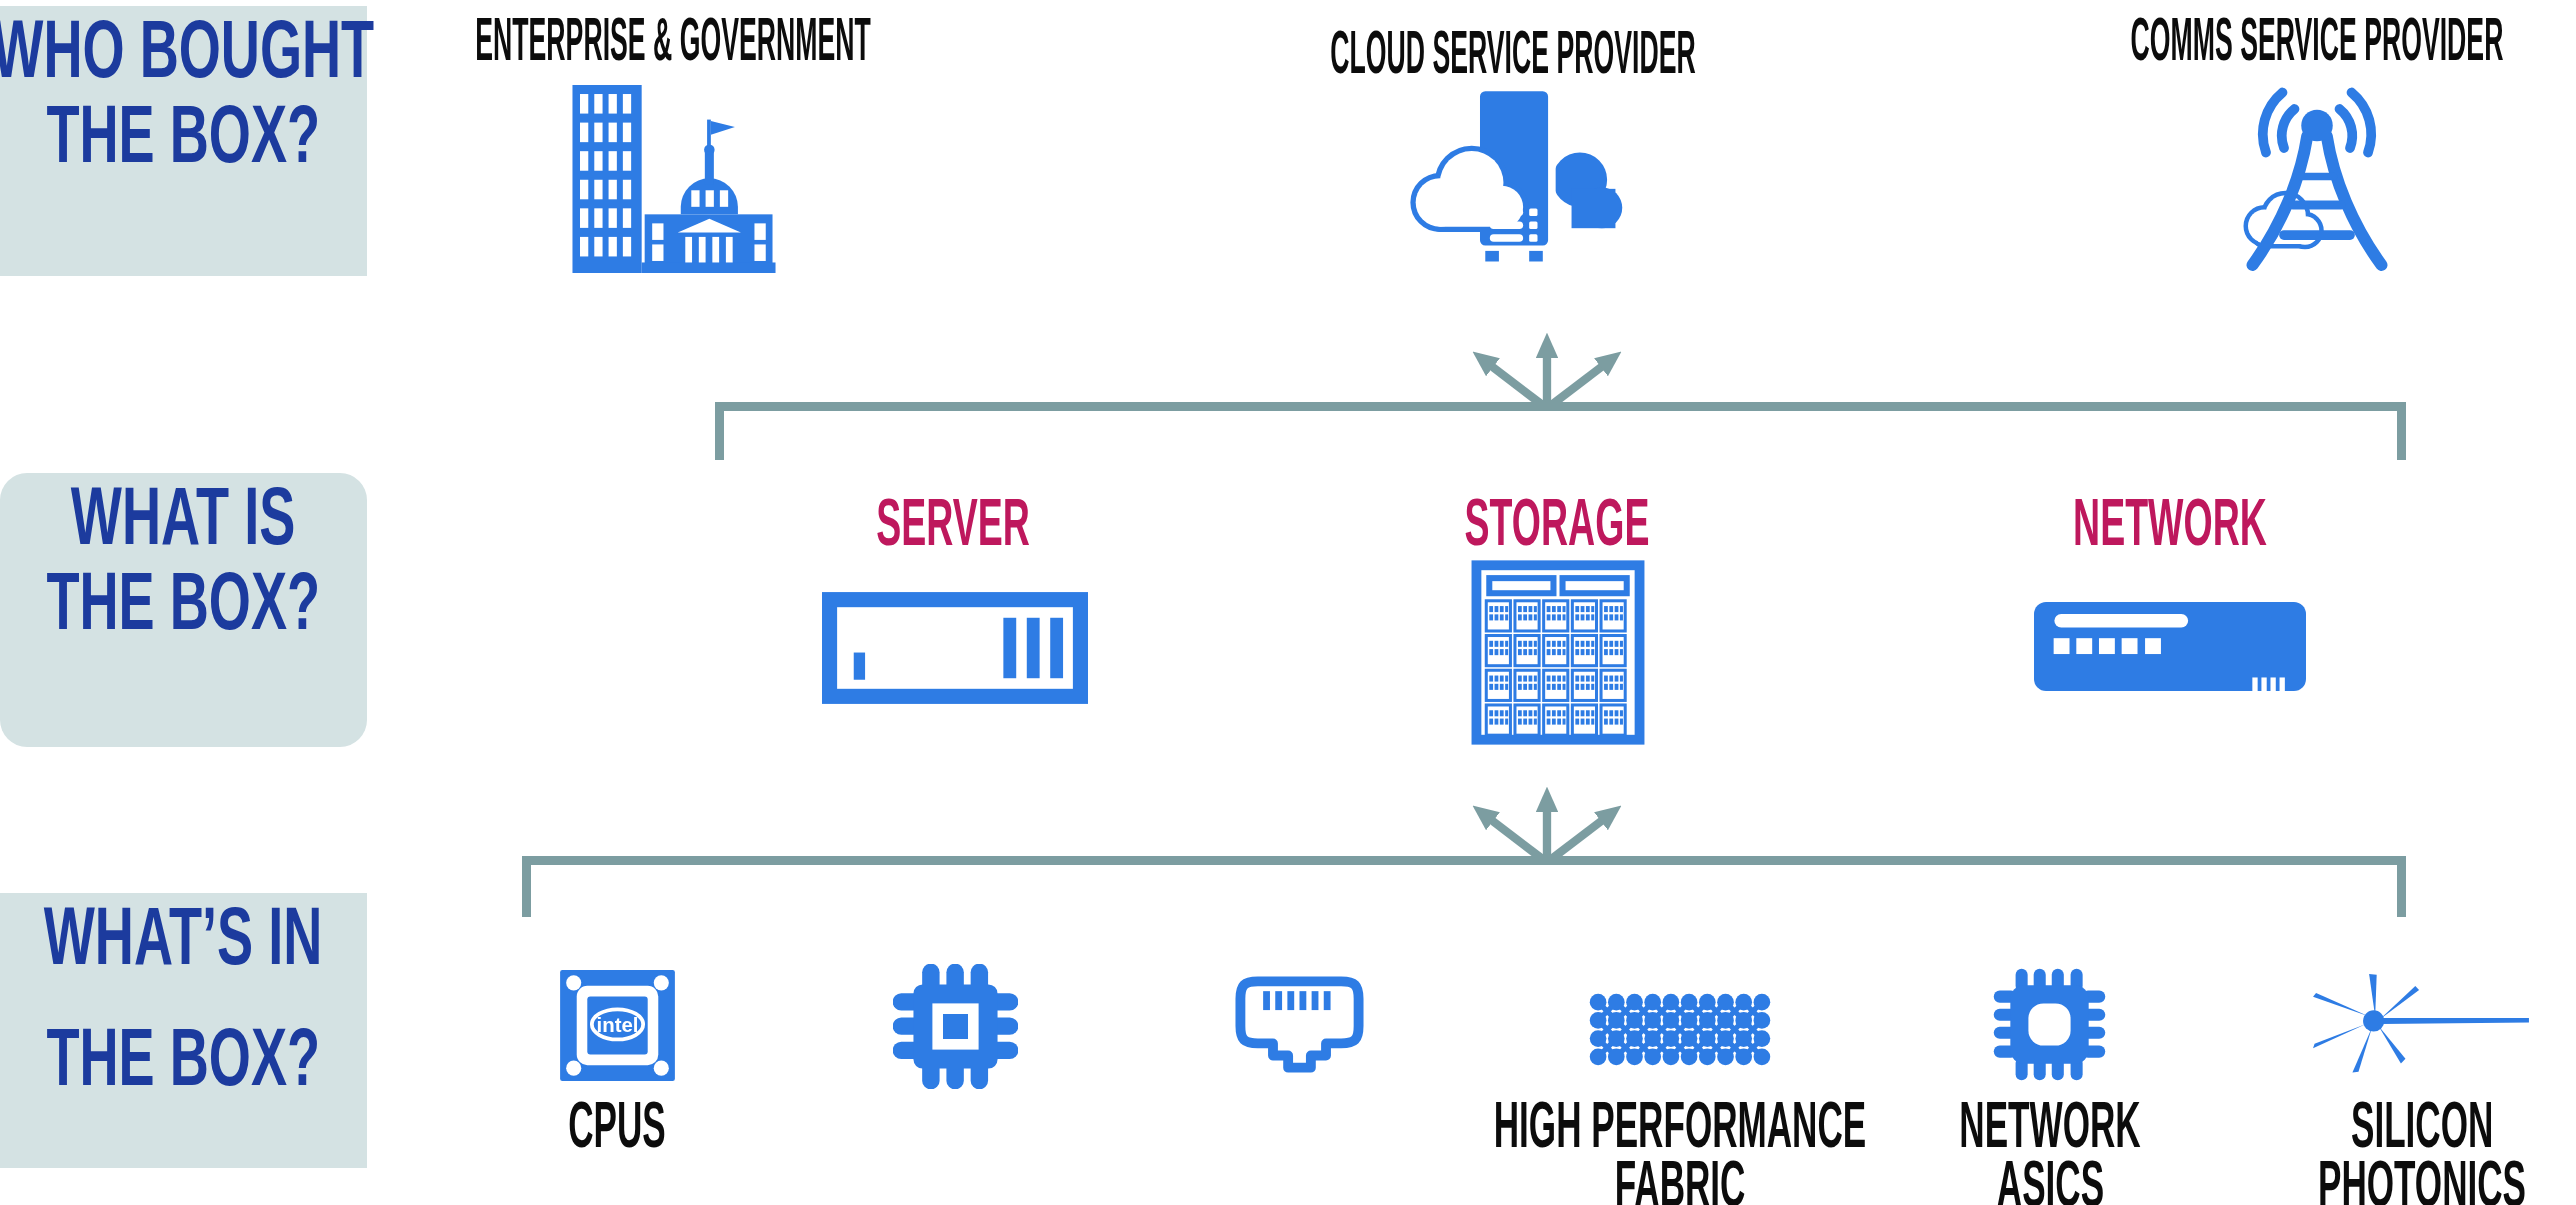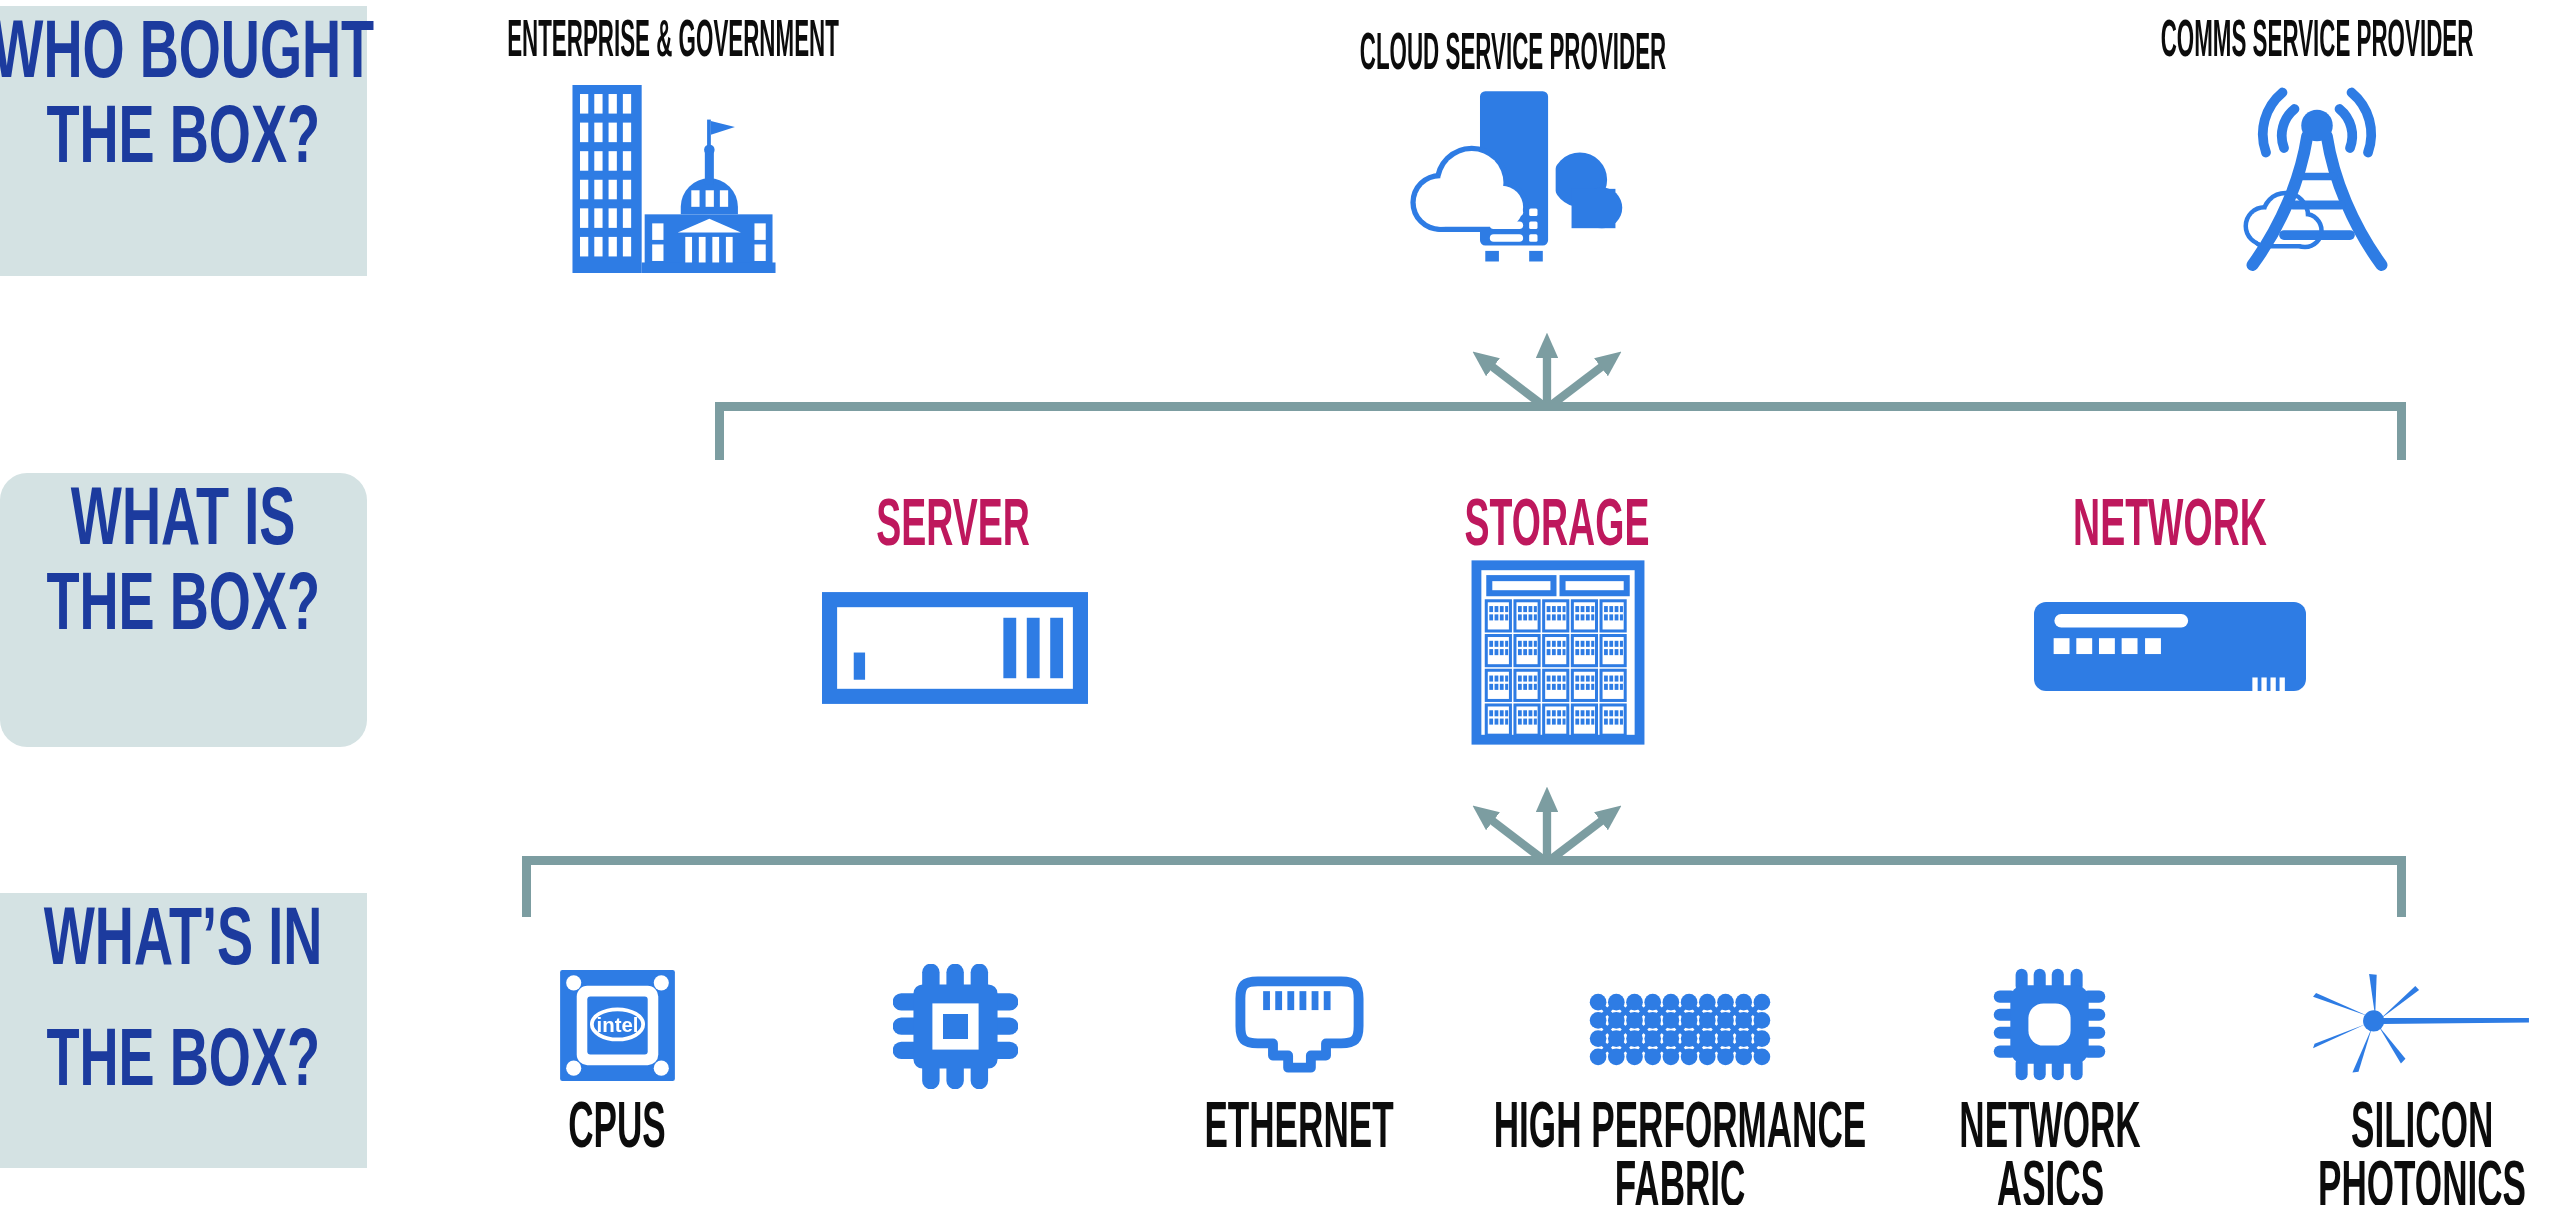--- a/index.html
+++ b/index.html
@@ -8,21 +8,21 @@
   
   .qbox{position:absolute;left:0;width:367px;background:#d4e2e3;
         display:flex;flex-direction:column;align-items:center;}
   .qline{font-weight:bold;font-size:82px;line-height:85px;color:#1c3b9e;white-space:nowrap;}
   
   .sx66{display:inline-block;transform:scaleX(0.66);transform-origin:50% 50%;}
   .sx43{display:inline-block;transform:scaleX(0.43);transform-origin:50% 50%;}
   .sx56{display:inline-block;transform:scaleX(0.56);transform-origin:50% 50%;}
   .sx54{display:inline-block;transform:scaleX(0.54);transform-origin:50% 50%;}
   
-  .toplabel{position:absolute;transform:translateX(-50%);font-weight:bold;font-size:52px;
+  .toplabel{position:absolute;transform:translateX(-50%);font-weight:bold;font-size:62px;
             line-height:67px;color:#0c0c0c;white-space:nowrap;}
   .midlabel{position:absolute;transform:translateX(-50%);font-weight:bold;font-size:67px;
             line-height:67px;color:#be185d;white-space:nowrap;}
   .botlabel{position:absolute;transform:translateX(-50%);font-weight:bold;font-size:65px;
             line-height:59px;color:#0c0c0c;text-align:center;white-space:nowrap;}
   .botlabel div{white-space:nowrap;}
   
   .icon{position:absolute;}
   .icon svg{display:block;width:100%;height:100%;}
   .bracket{position:absolute;box-sizing:border-box;border:9.8px solid #7c9da1;border-bottom:none;}
@@ -382,21 +382,20 @@
   </div>
 
   <div class="botlabel" style="left:617px;top:1095px;">
     <div><span class="sx54">CPUS</span></div>
     <div><span class="sx54"></span></div>
   </div>
   <div class="botlabel" style="left:955px;top:1095px;">
     <div><span class="sx54"></span></div>
   </div>
   <div class="botlabel" style="left:1299px;top:1095px;">
-    <div><span class="sx54">ETHERNET</span></div>
     <div><span class="sx54"></span></div>
   </div>
   <div class="botlabel" style="left:1680px;top:1095px;">
     <div><span class="sx54">HIGH PERFORMANCE</span></div>
     <div><span class="sx54">FABRIC</span></div>
   </div>
   <div class="botlabel" style="left:2050px;top:1095px;">
     <div><span class="sx54">NETWORK</span></div>
     <div><span class="sx54">ASICS</span></div>
   </div>

